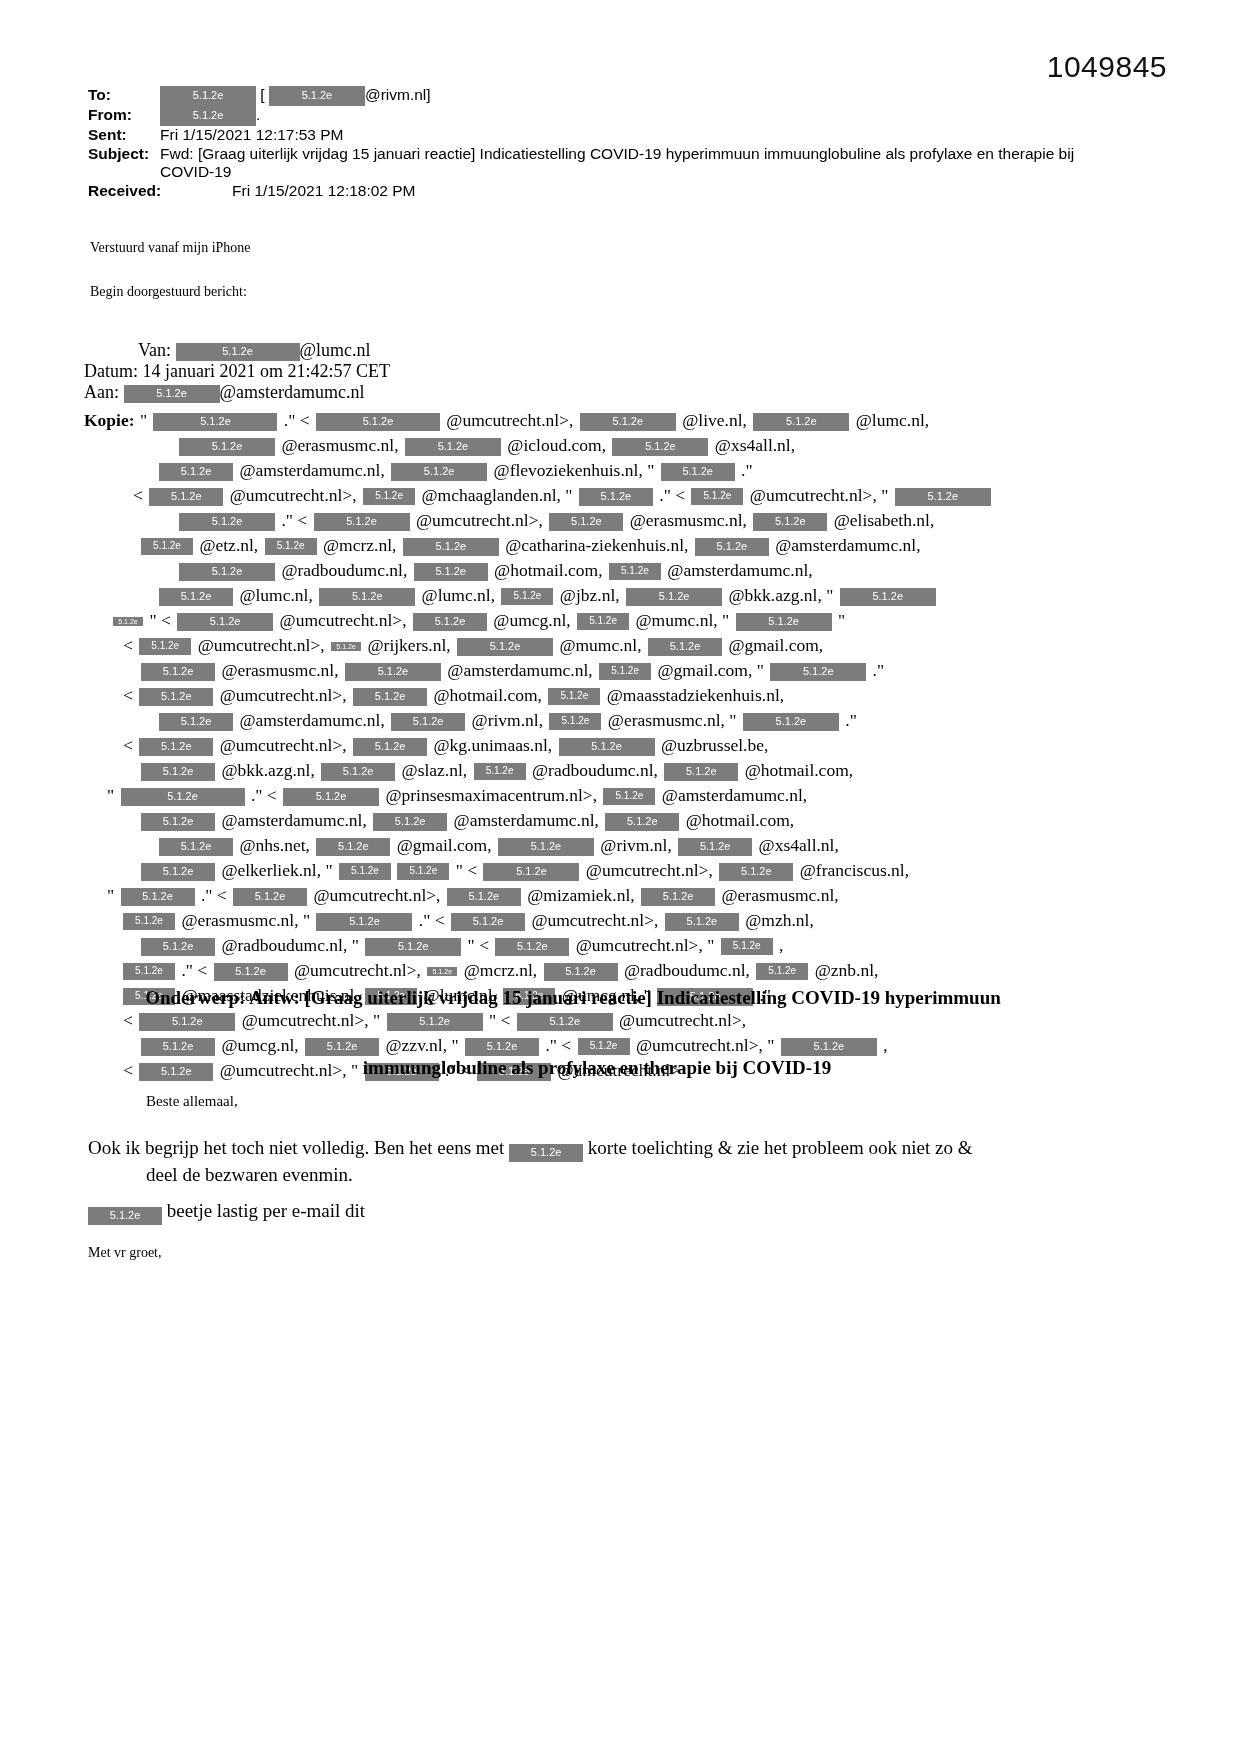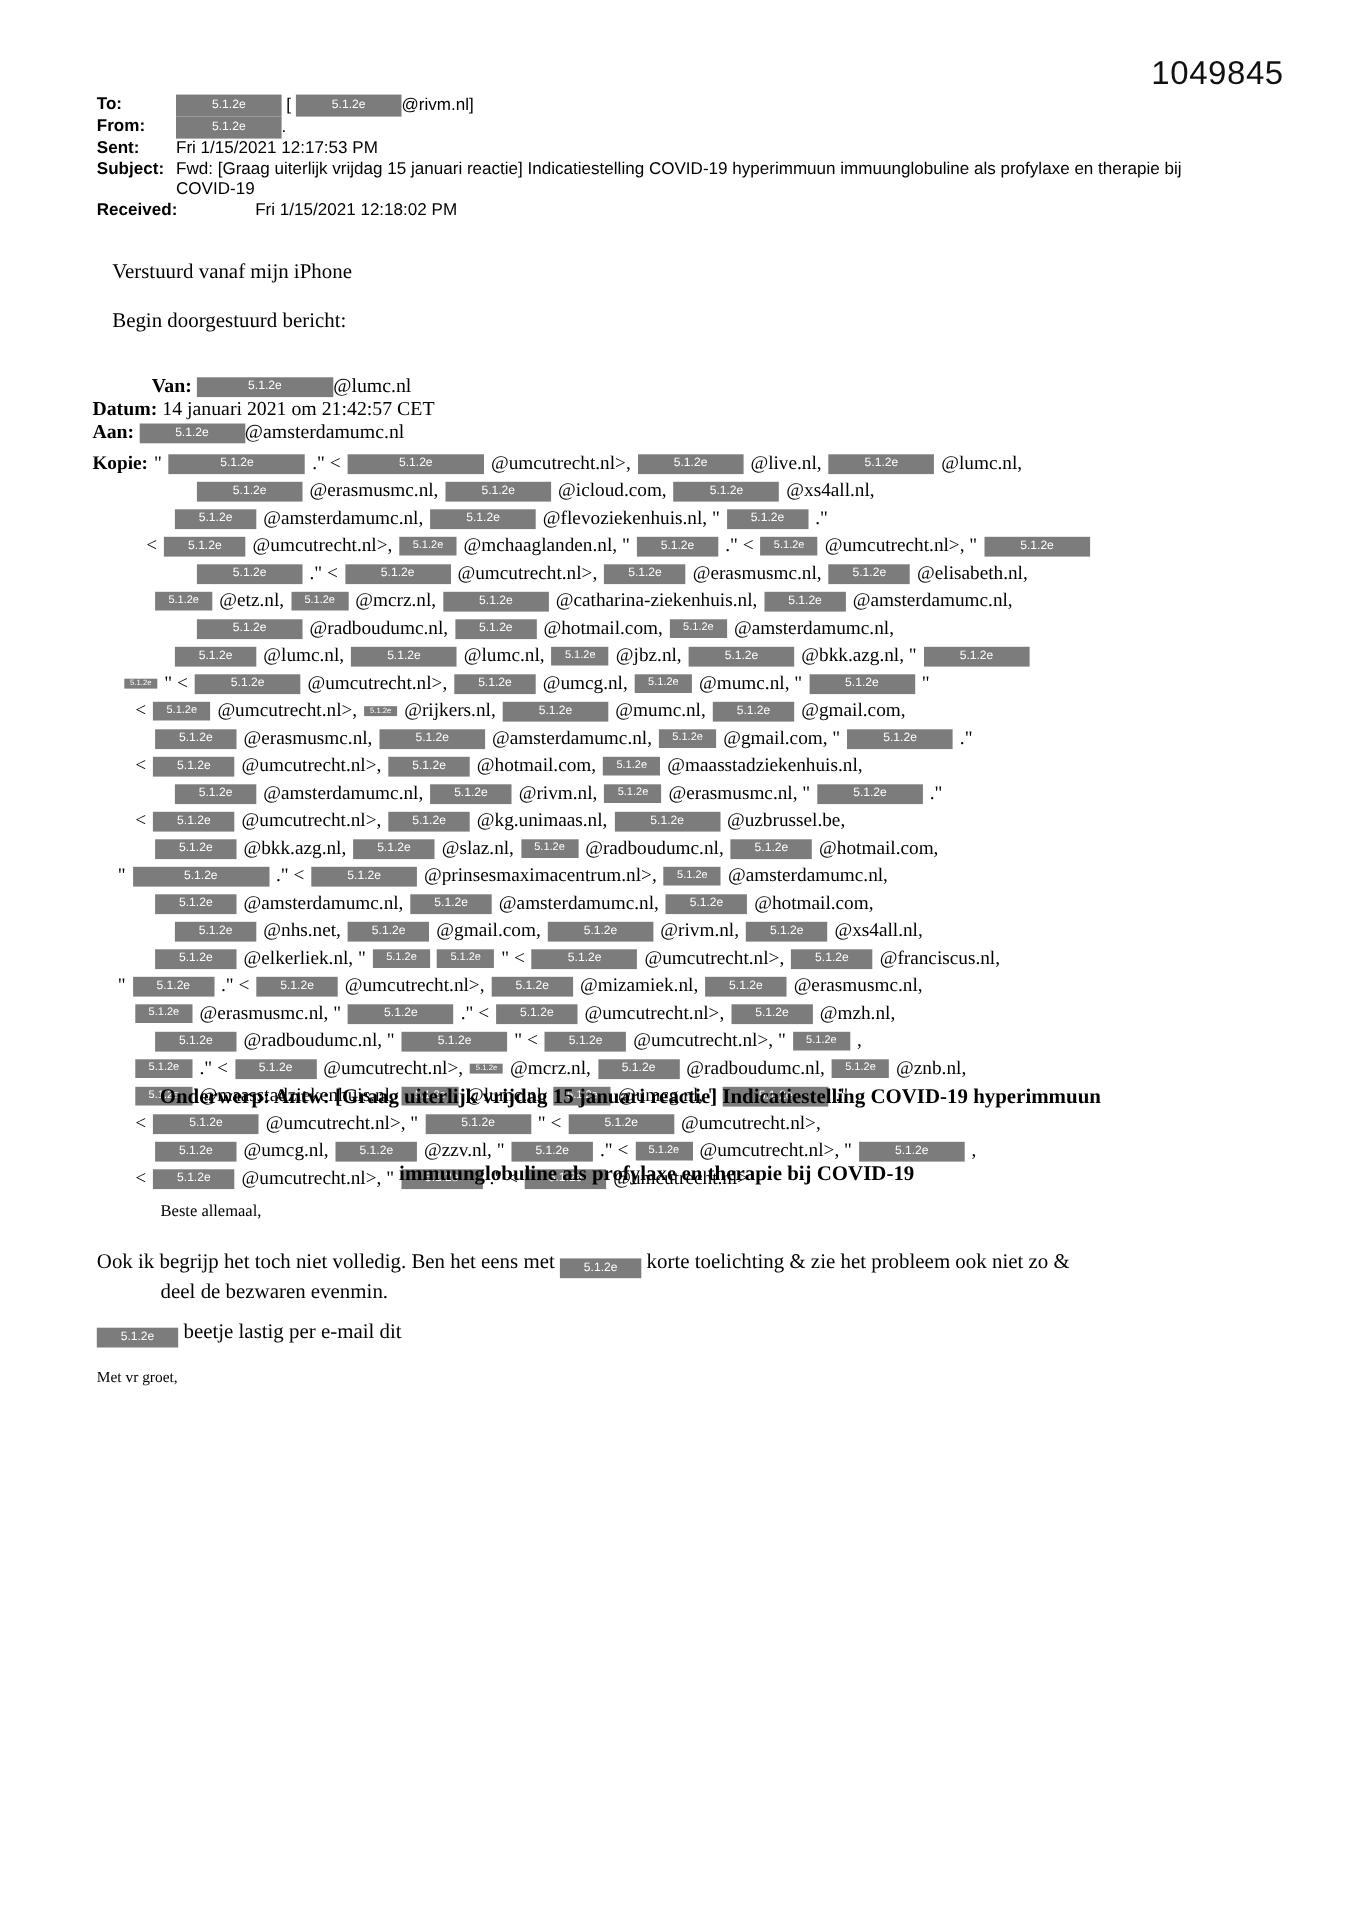--- a/index.html
+++ b/index.html
@@ -50,33 +50,33 @@
   .red.xl {width:124px;}
   .red.tiny{width:30px;font-size:7px;padding:1px 0;}
 
   
   .mailhdr .red{padding:4px 0 5px 0;font-size:11px;}
 
   
   .bodytxt{
     position:absolute;
     font-family:"Liberation Serif", serif;
-    font-size:19px; line-height:23px;margin-left:12px;
+    font-size:14px; line-height:23px;
   }
   #sent-from{left:90px; top:236px;}
   #begin-fwd{left:90px; top:280px;}
 
   
   .fwd{
     position:absolute; left:84px; top:340px; width:1070px;
     font-family:"Liberation Serif", serif;
     font-size:18px; line-height:21px;
   }
   .fwd .fline{white-space:nowrap;}
-  .fwd b{font-weight:bold;margin-top:28px;}
+  .fwd b{font-weight:normal;margin-top:28px;}
   .fwd .indent{display:inline-block;width:54px;}
 
   
   .cc{
     position:absolute; left:84px; top:408px; width:1080px;
     font-family:"Liberation Serif", serif;
     font-size:17.5px;
   }
   .cc .cline{
     white-space:nowrap;

